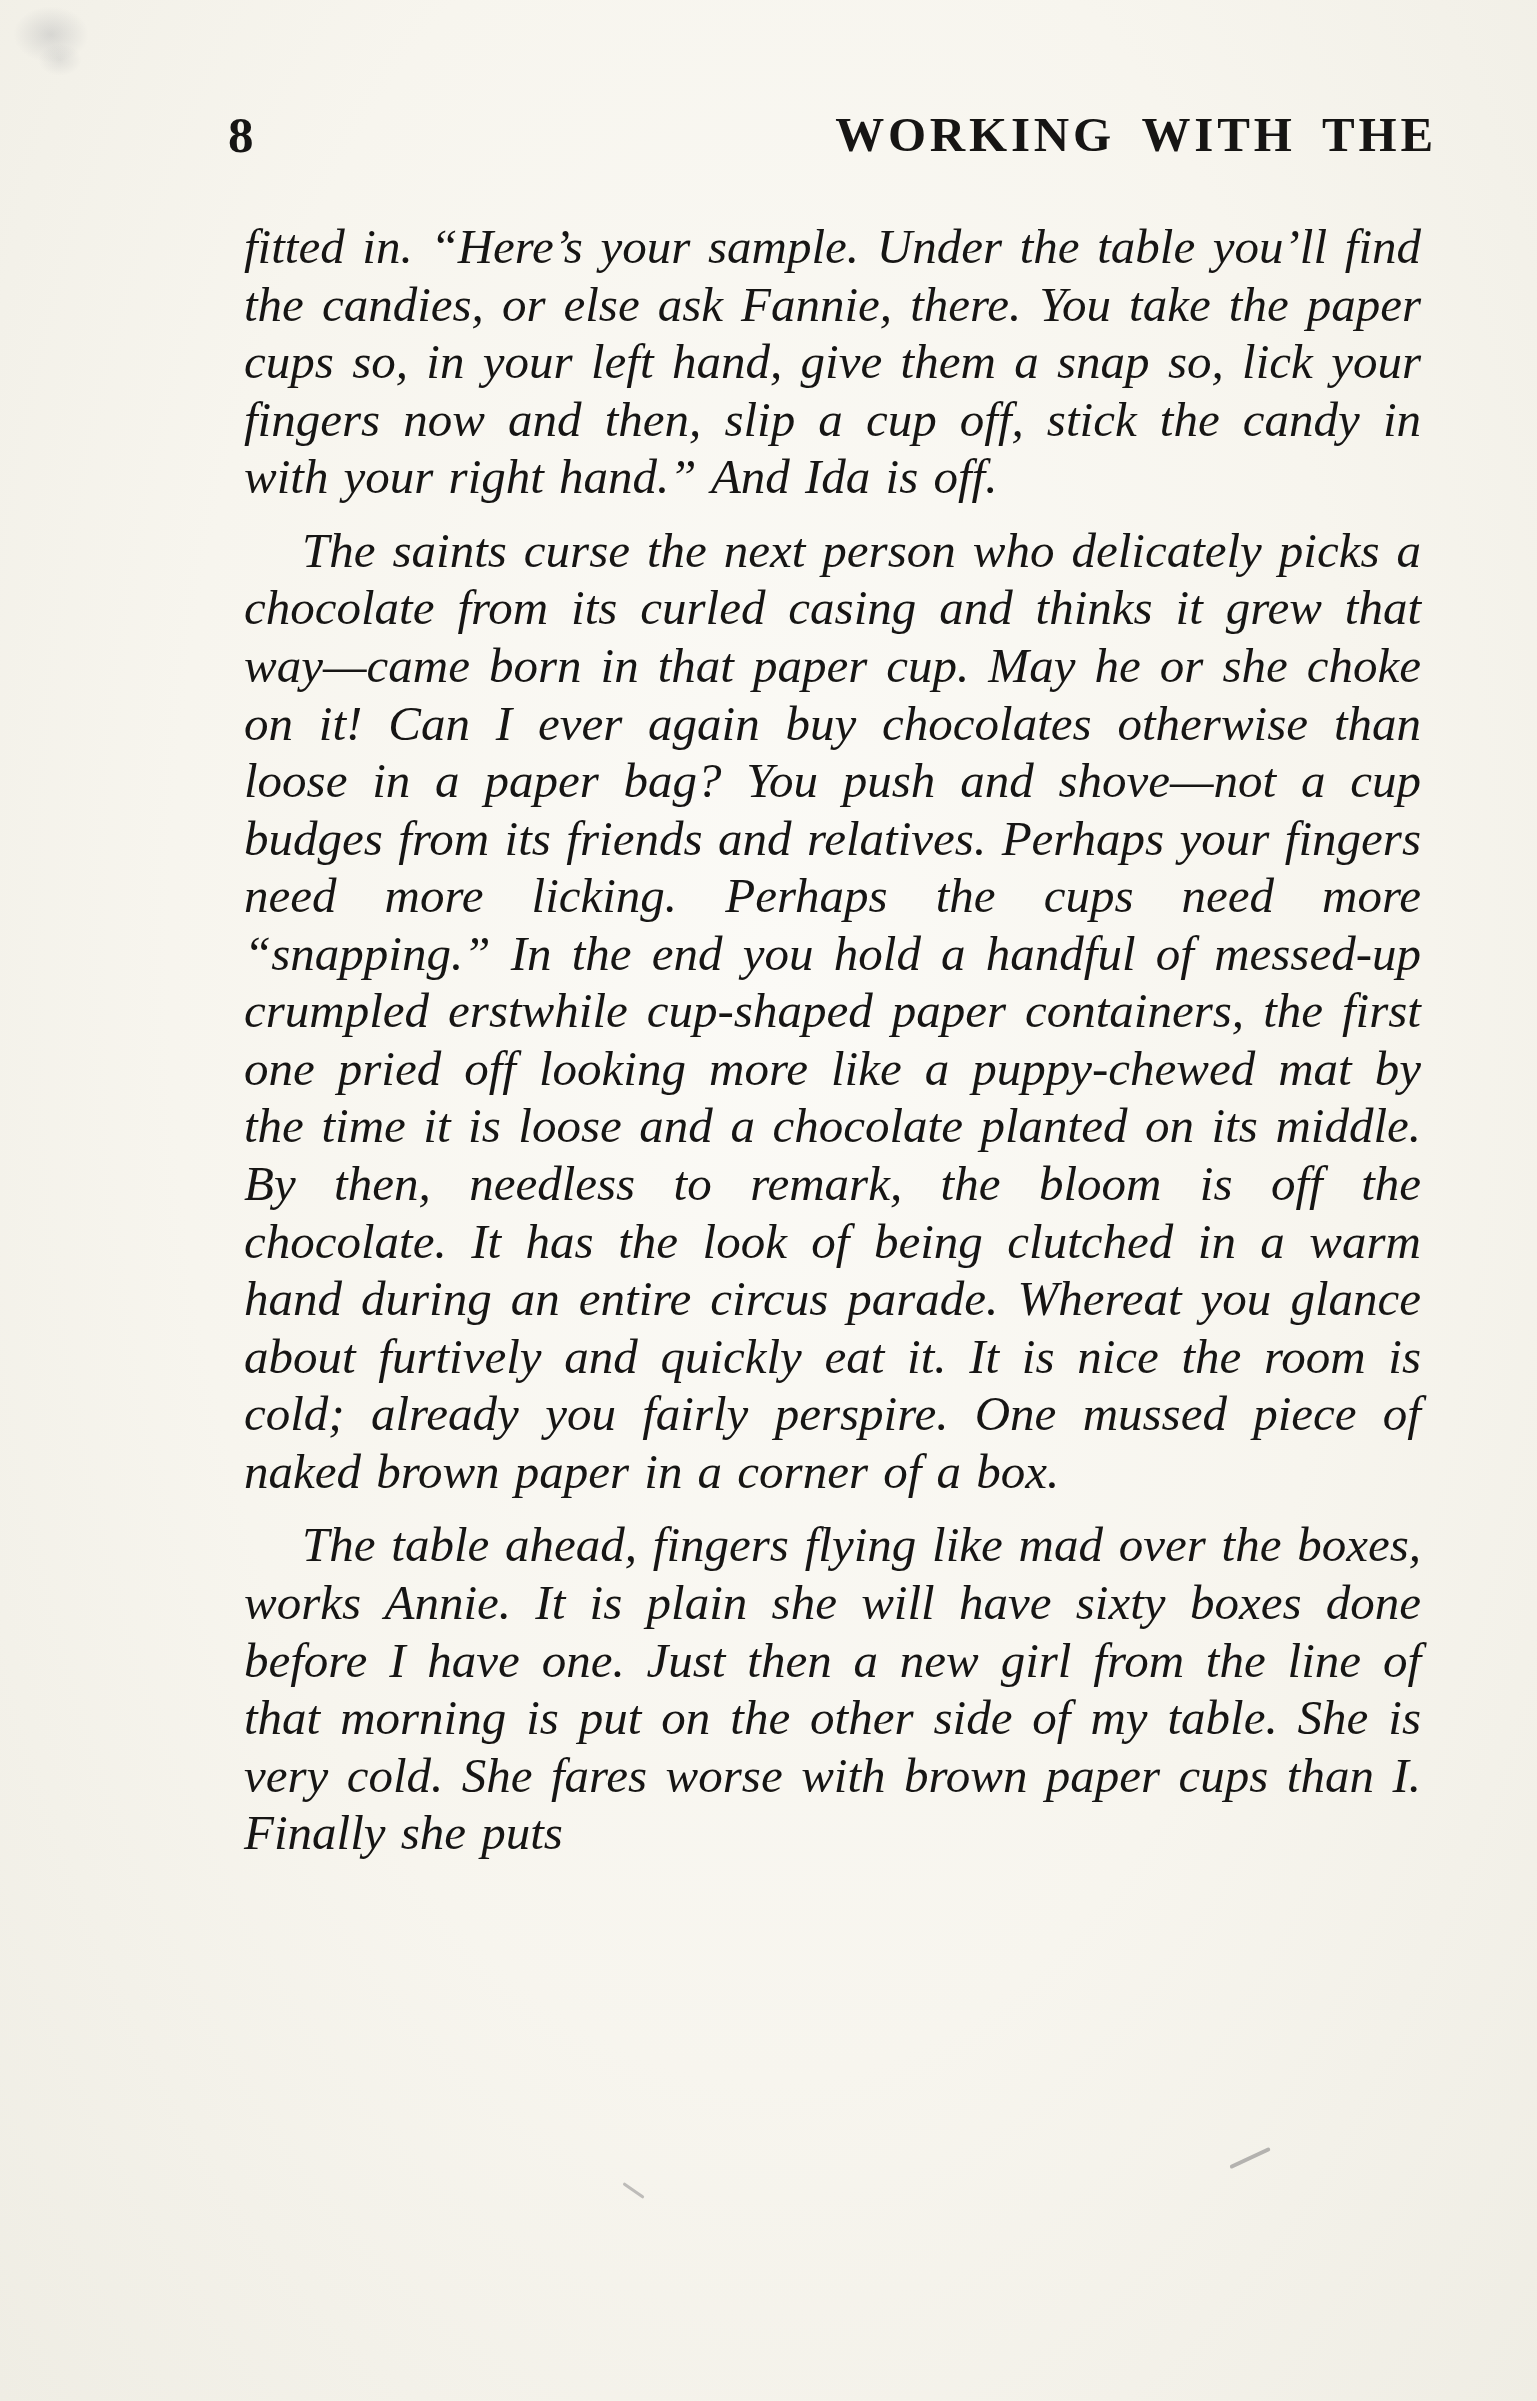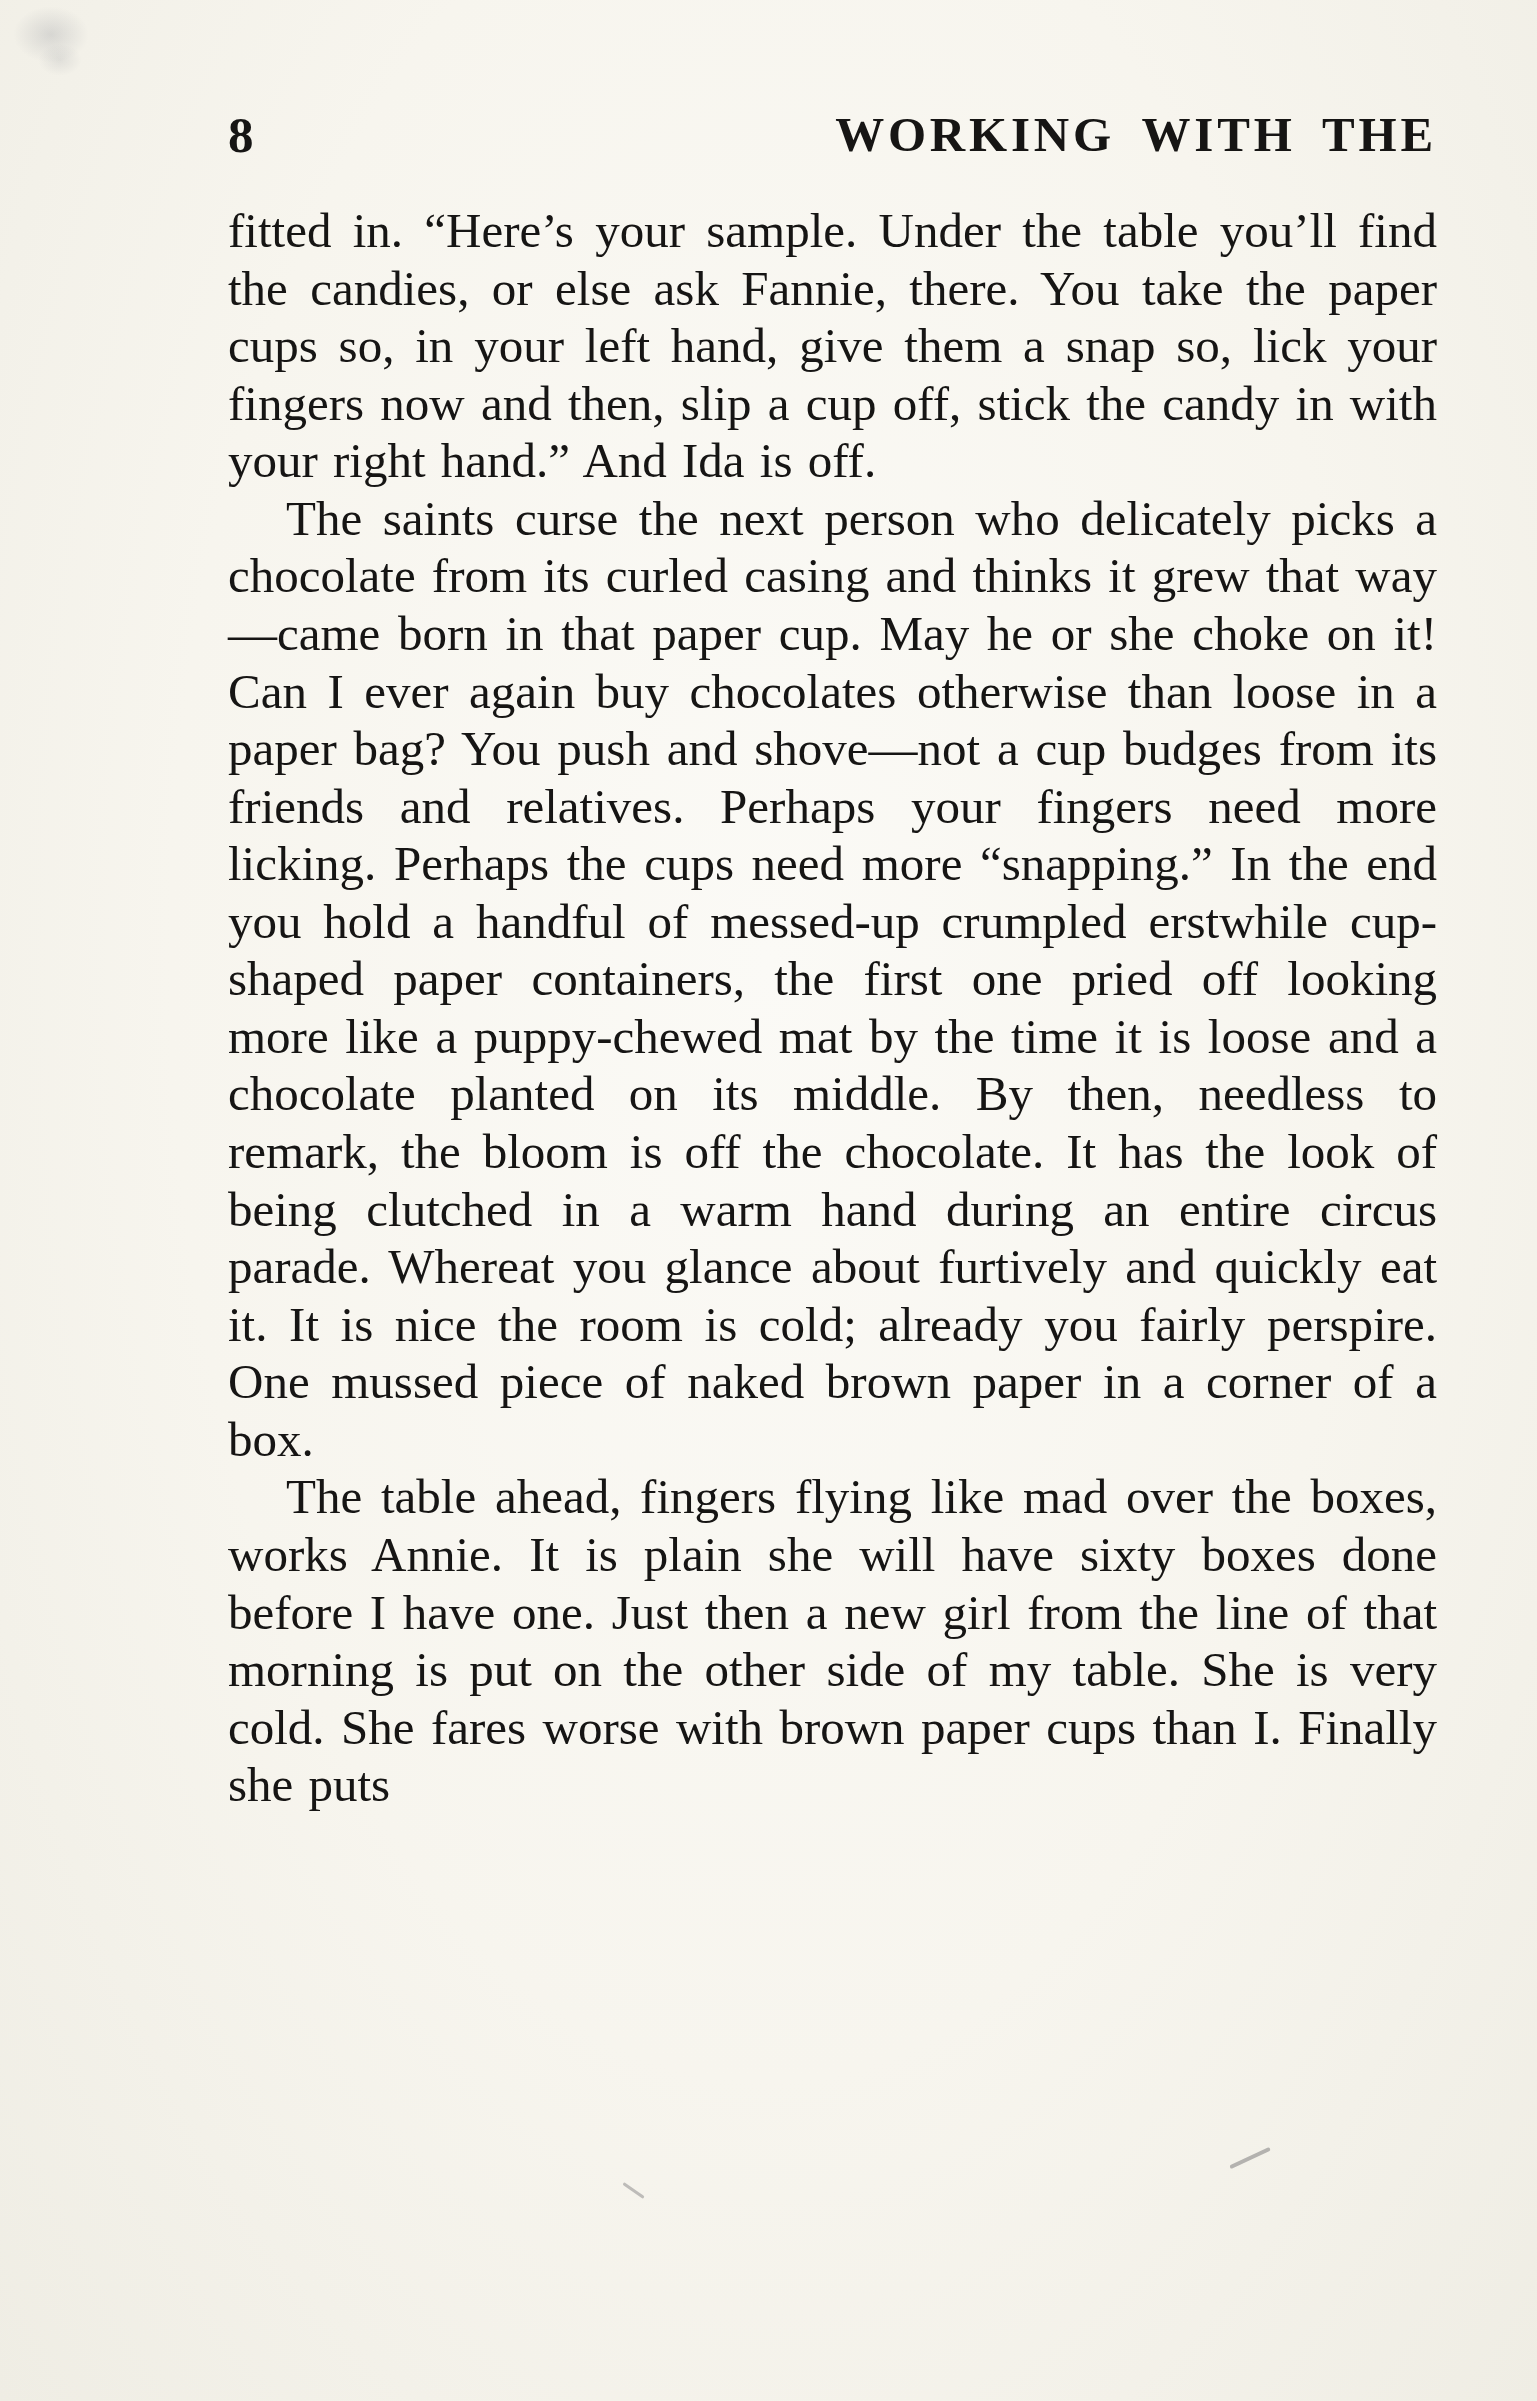--- a/index.html
+++ b/index.html
@@ -49,22 +49,23 @@
     position: absolute;
     top: 202px;
     left: 228px;
     width: 1209px;
     font-size: 49px;
     line-height: 1.175;
     text-align: justify;
     word-spacing: 0.06em;
   }
   .body-text p {
-    margin: 0;
+    margin: 16px;
     padding: 0;
+    font-style: italic;
   }
   .body-text p.indent {
     text-indent: 58px;
   }
   
   .smudge {
     position: absolute;
     pointer-events: none;
   }
   .smudge-tl {

